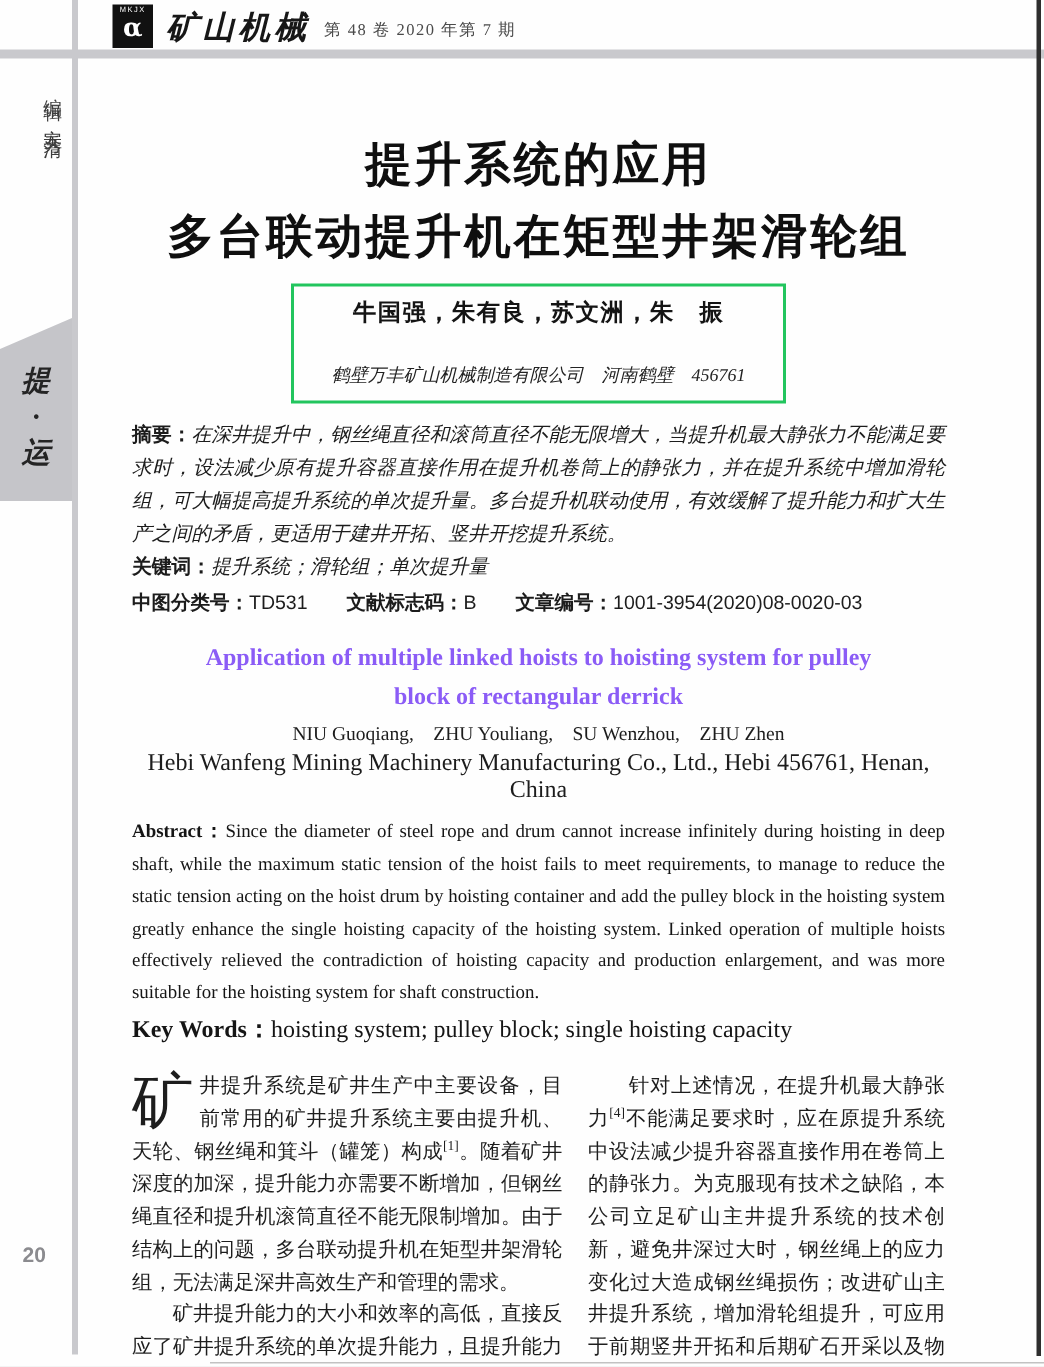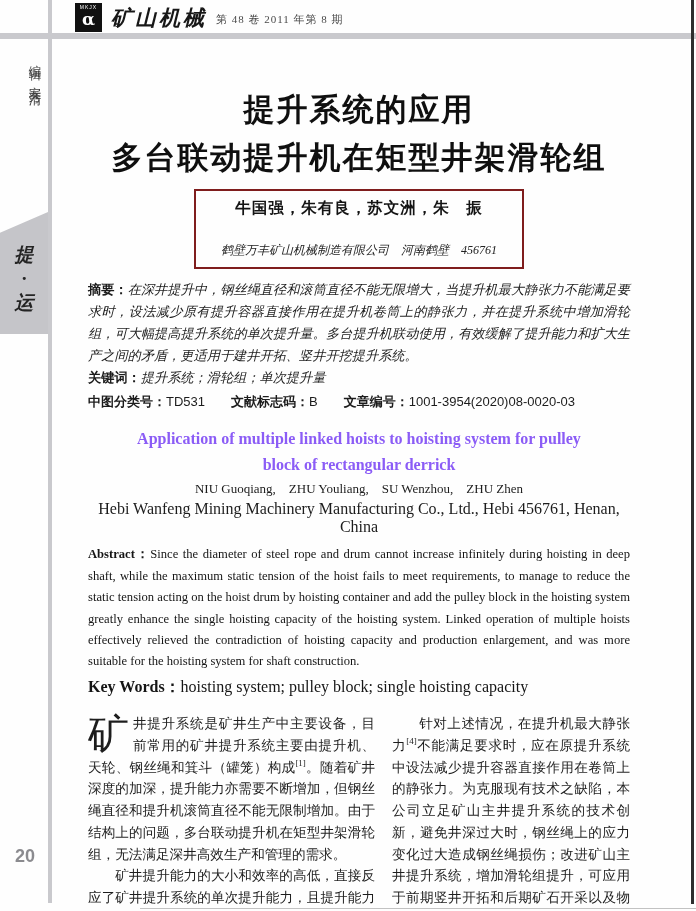--- a/index.html
+++ b/index.html
@@ -20,26 +20,26 @@
   .logo { width: 27px; height: 29px; background: #111; color: #fff; display: flex; flex-direction: column; align-items: center; justify-content: flex-start; }
   .logo .logo-top { font-family: "Liberation Sans", sans-serif; font-size: 5px; letter-spacing: 1px; margin-top: 1px; }
   .logo .logo-glyph { font-family: "DejaVu Serif", serif; font-size: 17px; font-weight: 700; line-height: 1.1; }
   .journal-name { font-size: 21px; font-weight: 700; font-style: italic; letter-spacing: 3px; color: #171717; }
   .issue-info { font-size: 11px; color: #4a4a4a; letter-spacing: 1px; margin-top: 4px; }
 
   
   .editor-strip { position: absolute; left: 26px; top: 55px; writing-mode: vertical-rl; font-family: "Liberation Sans", sans-serif; font-size: 12.5px; color: #3c3c3c; letter-spacing: 3px; }
   .side-tab { position: absolute; left: 0; top: 212px; width: 48px; height: 122px; background: #c5c5c9; clip-path: polygon(0 17%, 100% 0, 100% 100%, 0 100%); display: flex; align-items: center; justify-content: center; }
   .side-tab-text { display: flex; flex-direction: column; align-items: center; font-size: 19px; font-weight: 700; font-style: italic; color: #242424; line-height: 1.25; margin-top: 12px; }
-  .page-number { position: absolute; left: 15px; top: 846px; font-family: "Liberation Sans", sans-serif; font-size: 18px; font-weight: 700; color: #8b8b8f; }
+  .page-number { position: absolute; left: 15px; top: 828px; font-family: "Liberation Sans", sans-serif; font-size: 14px; font-weight: 700; color: #8b8b8f; }
 
   
   .content { position: absolute; left: 88px; top: 86px; width: 542px; }
   .title-cn { text-align: center; font-weight: 800; font-size: 31px; letter-spacing: 2px; line-height: 1.55; color: #0f0f0f; }
-  .authors-box { width: 330px; margin: 7px auto 0; border: 2px solid #7f1d1d; text-align: center; padding: 7px 4px 8px; }
+  .authors-box { width: 330px; margin: 7px auto 0; border: 2px solid #22c55e; text-align: center; padding: 7px 4px 8px; }
   .authors-cn { font-size: 15.5px; font-weight: 700; letter-spacing: 1px; color: #141414; }
   .affiliation-cn { font-size: 12px; font-style: italic; margin-top: 23px; color: #222; }
 
   .abstract-cn { margin-top: 10px; font-size: 13.2px; line-height: 1.66; text-align: justify; }
   .abstract-cn .lbl { font-family: "Liberation Sans", sans-serif; font-weight: 700; font-style: normal; }
   .abstract-cn .it { font-style: italic; }
   .meta-line { margin-top: 2px; font-size: 13px; }
   .meta-line .lbl { font-family: "Liberation Sans", sans-serif; font-weight: 700; }
   .meta-line .val { font-family: Liberation Sans, sans-serif; }
   .meta-gap { display: inline-block; width: 26px; }
@@ -72,21 +72,21 @@
   <div class="h-bar"></div>
   <div class="right-edge"></div>
   <div class="bottom-rule"></div>
 
   <div class="header">
     <div class="logo">
       <span class="logo-top">MKJX</span>
       <span class="logo-glyph">α</span>
     </div>
     <span class="journal-name">矿山机械</span>
-    <span class="issue-info">第 48 卷 2011 年第 8 期</span>
+    <span class="issue-info">第 48 卷 2020 年第 7 期</span>
   </div>
 
   <div class="editor-strip">编辑　安秀清</div>
 
   <div class="side-tab">
     <div class="side-tab-text">
       <span>提</span>
       <span>·</span>
       <span>运</span>
     </div>

